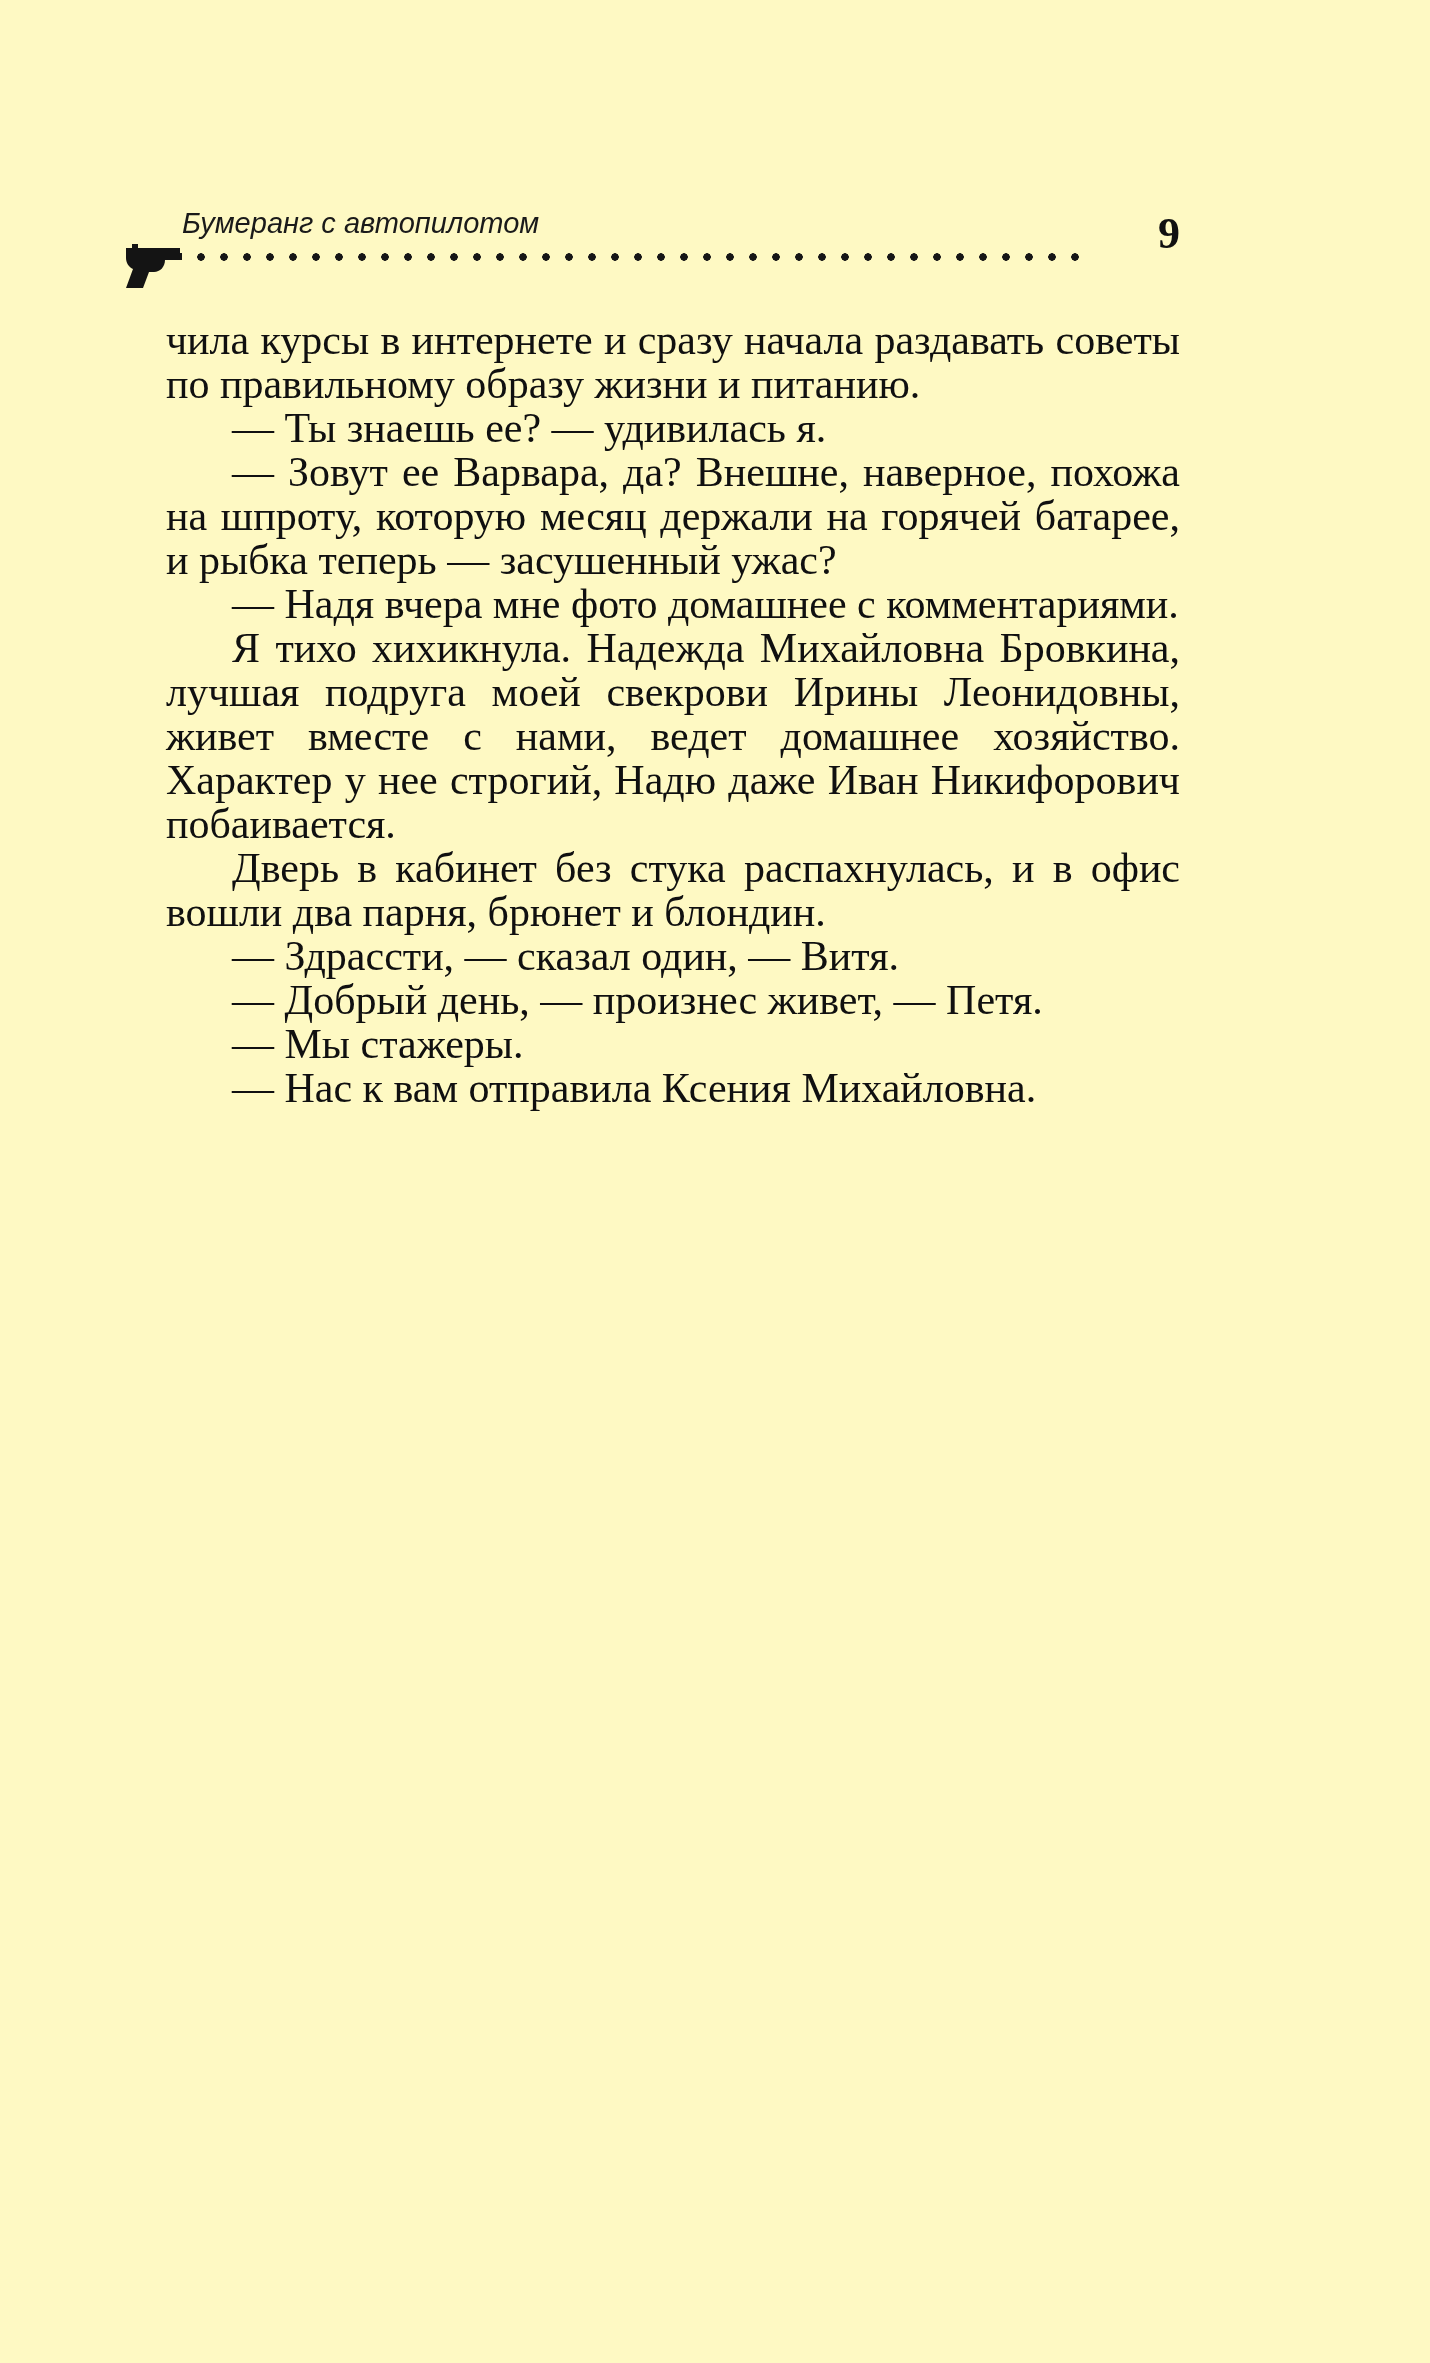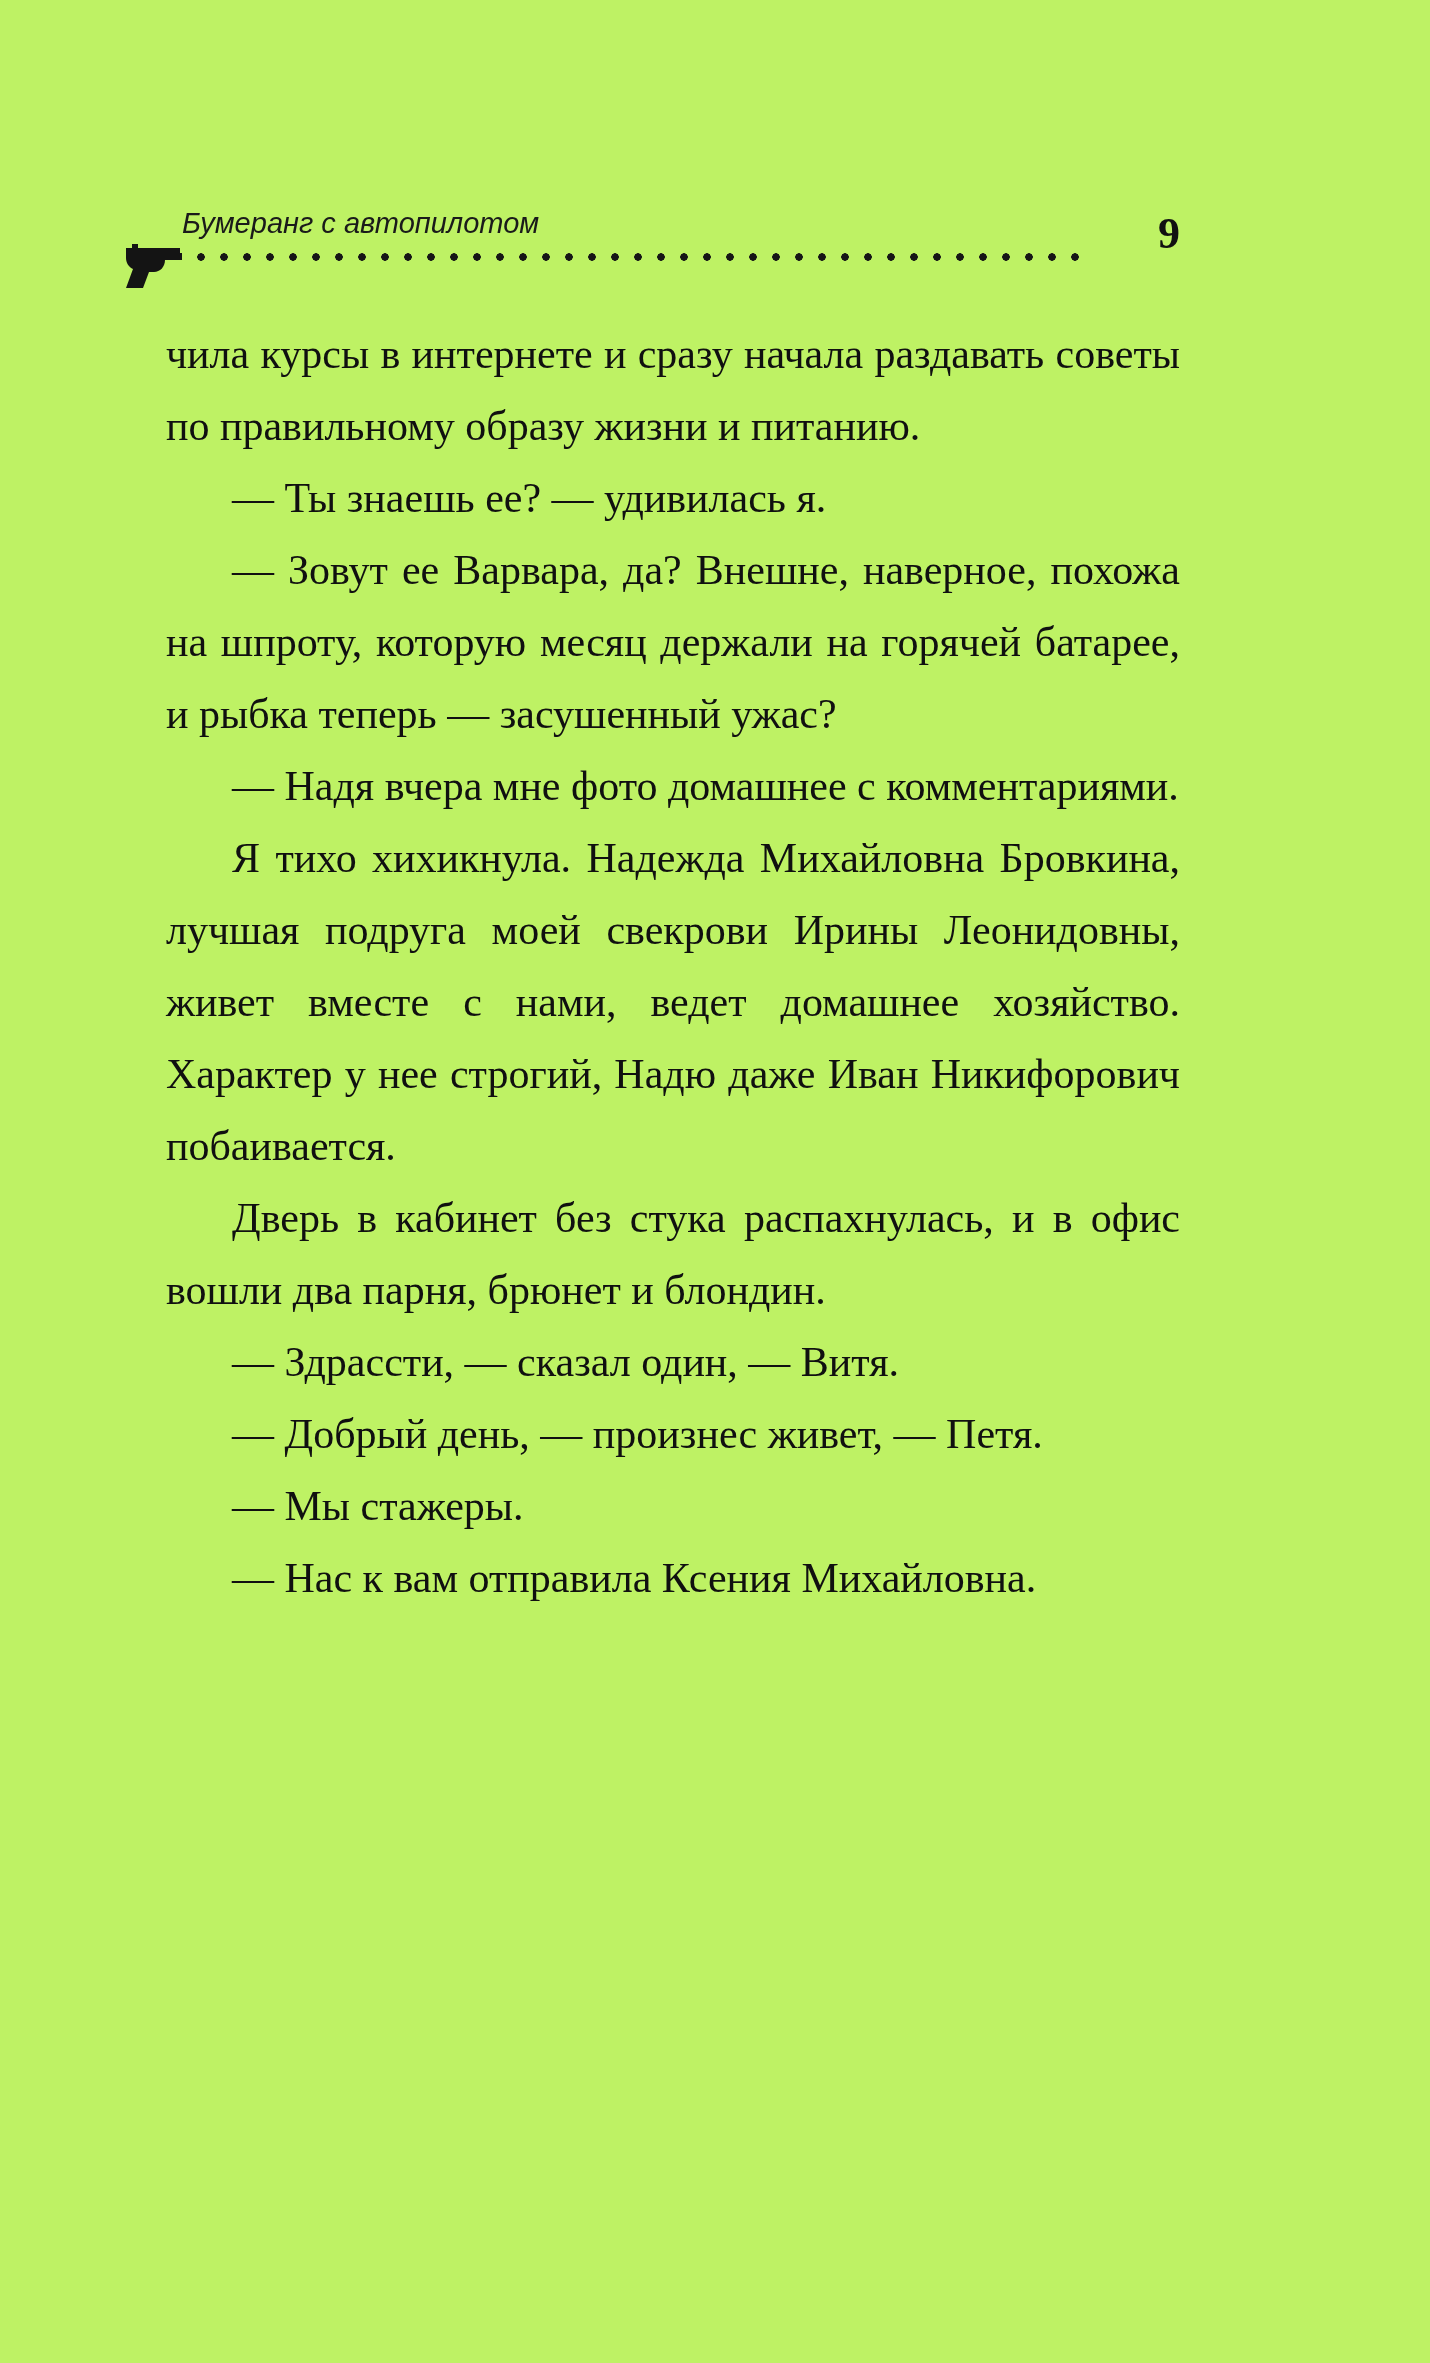--- a/index.html
+++ b/index.html
@@ -4,21 +4,21 @@
 <style>
   html, body {
     margin: 0;
     padding: 0;
     background: #ffffff;
   }
   .page {
     position: relative;
     width: 1430px;
     height: 2363px;
-    background: #bef264;
+    background: #fef9c3;
     overflow: hidden;
     font-family: "Liberation Serif", serif;
     color: #141414;
   }
 
   
   .running-head {
     position: absolute;
     top: 198px;
     left: 118px;
@@ -66,21 +66,21 @@
     background-position: left center;
   }
 
   
   .body-text {
     position: absolute;
     top: 318px;
     left: 166px;
     width: 1014px;
     font-size: 42px;
-    line-height: 72px;
+    line-height: 44px;
     text-align: justify;
     color: #101010;
   }
   .body-text p {
     margin: 0;
     padding: 0;
   }
   .body-text p.indent {
     text-indent: 66px;
   }

